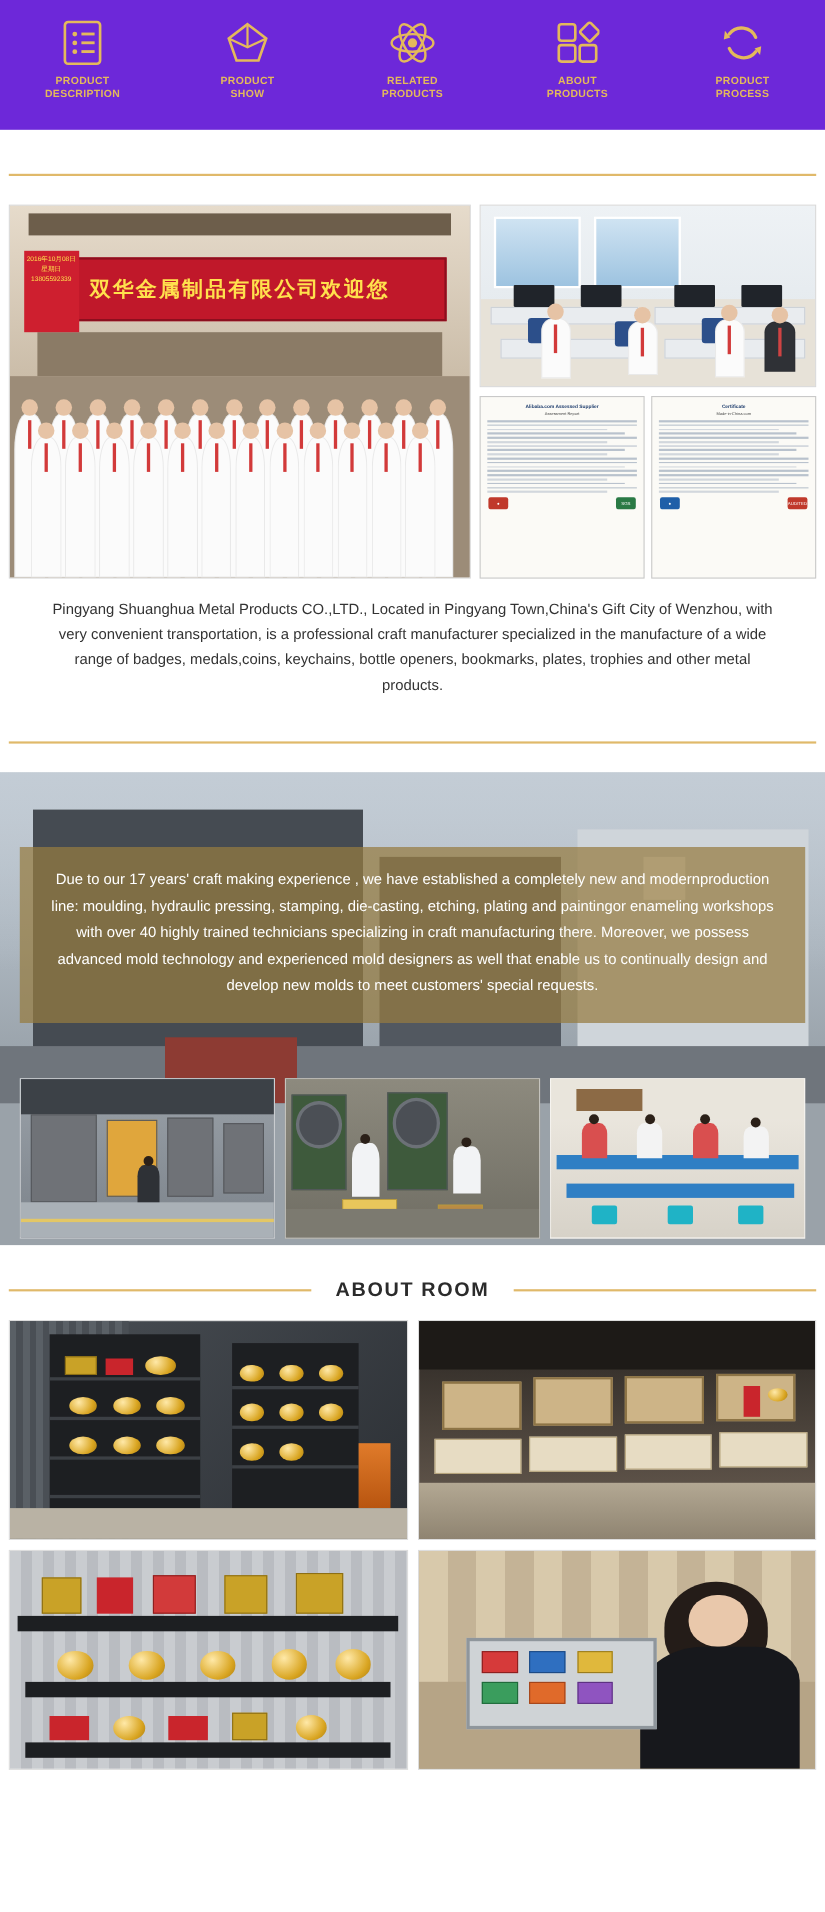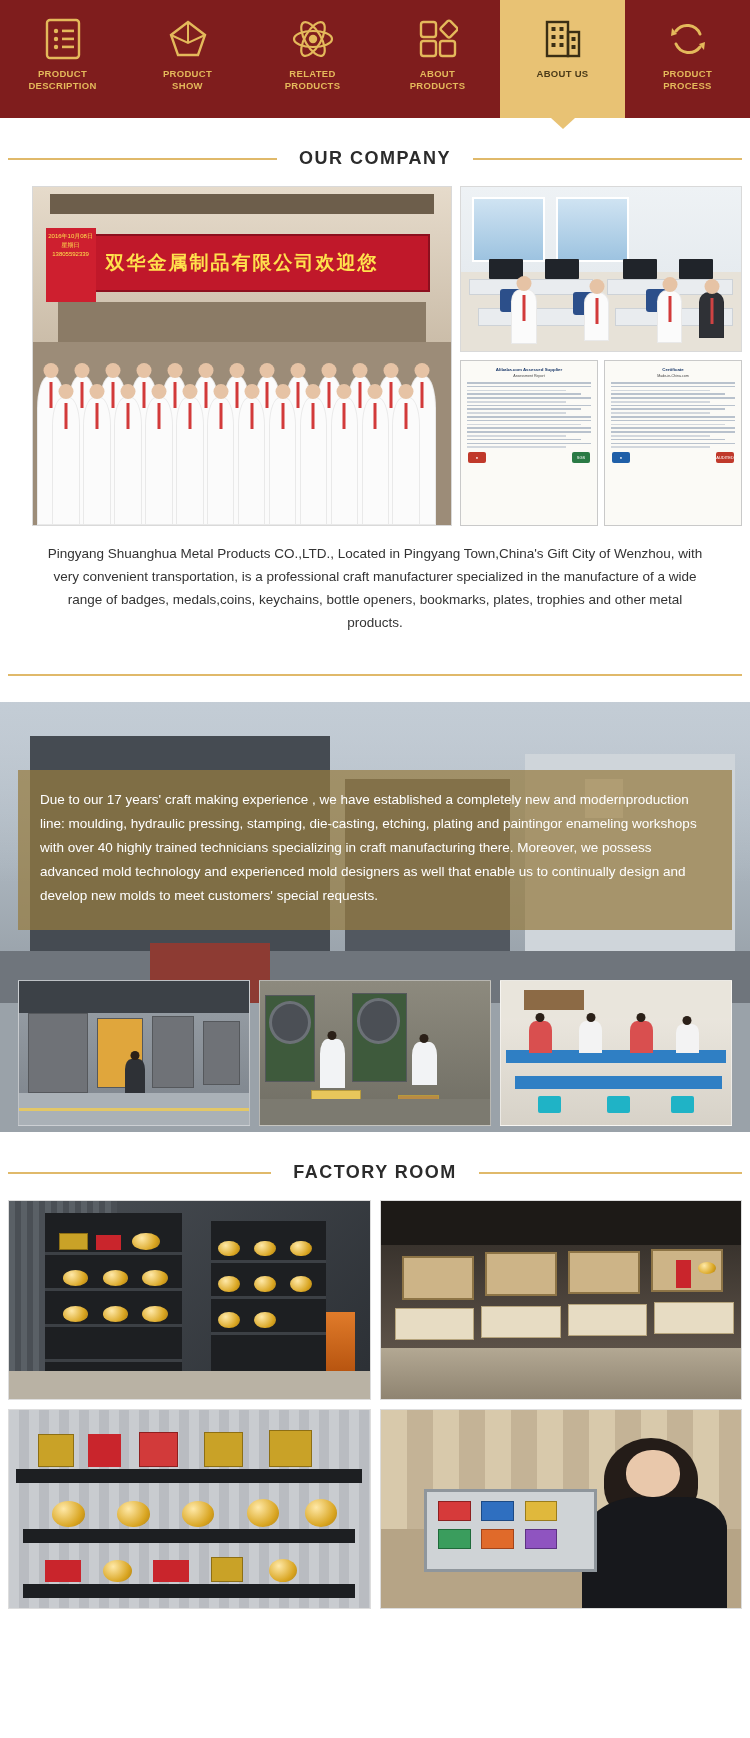--- a/index.html
+++ b/index.html
@@ -9,21 +9,21 @@
   }
   body {
     width: 750px;
     font-family: "Liberation Sans", sans-serif;
     color: #333;
   }
 
   
   .nav {
     display: flex;
-    background: #7f1d1d;
+    background: #6d28d9;
     width: 750px;
     height: 118px;
     position: relative;
   }
   .nav-item {
     flex: 1 1 0;
     display: flex;
     flex-direction: column;
     align-items: center;
     justify-content: flex-start;
@@ -95,21 +95,20 @@
     display: flex;
     gap: 8px;
     padding: 0 8px;
   }
   .company-left {
     width: 420px;
     height: 340px;
     position: relative;
     overflow: hidden;
     border: 1px solid #d9d9d9;
-    margin-left: 24px;
   }
   .company-right {
     flex: 1;
     display: flex;
     flex-direction: column;
     gap: 8px;
   }
   .office-photo {
     height: 166px;
     border: 1px solid #d9d9d9;
@@ -199,20 +198,21 @@
     background: linear-gradient(180deg, rgba(196,205,214,.9), rgba(150,160,170,0));
   }
   .factory-overlay {
     position: absolute;
     left: 18px; right: 18px; top: 68px;
     background: rgba(150,124,64,0.72);
     padding: 18px 22px 22px 22px;
     color: #fff;
     font-size: 13.5px;
     line-height: 24px;
+    text-align: center;
   }
   .factory-thumbs {
     position: absolute;
     left: 18px; right: 18px; bottom: 6px;
     display: flex;
     gap: 9px;
     height: 146px;
   }
   .factory-thumbs .th {
     flex: 1;
@@ -453,57 +453,38 @@
         <rect x="3" y="3" width="15" height="15" rx="2.5" fill="none" stroke="#e4b95b" stroke-width="2.4"></rect>
         <rect x="22" y="22" width="15" height="15" rx="2.5" fill="none" stroke="#e4b95b" stroke-width="2.4"></rect>
         <rect x="24.5" y="3.5" width="13" height="13" rx="2" fill="none" stroke="#e4b95b" stroke-width="2.4" transform="rotate(45 31 10)"></rect>
         <rect x="3" y="22" width="15" height="15" rx="2.5" fill="none" stroke="#e4b95b" stroke-width="2.4"></rect>
       </svg>
     </span>
     <span class="nav-label">ABOUT
 PRODUCTS</span>
   </div>
 
-  <div class="nav-item active">
-    <span class="nav-icon">
-      <svg width="40" height="42" viewBox="0 0 40 42">
-        <rect x="4" y="4" width="21" height="34" fill="none" stroke="#3a2e14" stroke-width="2.4"></rect>
-        <rect x="25" y="14" width="11" height="24" fill="none" stroke="#3a2e14" stroke-width="2.4"></rect>
-        <rect x="8.5" y="9" width="4" height="4" fill="#3a2e14"></rect>
-        <rect x="16.5" y="9" width="4" height="4" fill="#3a2e14"></rect>
-        <rect x="8.5" y="17" width="4" height="4" fill="#3a2e14"></rect>
-        <rect x="16.5" y="17" width="4" height="4" fill="#3a2e14"></rect>
-        <rect x="8.5" y="25" width="4" height="4" fill="#3a2e14"></rect>
-        <rect x="16.5" y="25" width="4" height="4" fill="#3a2e14"></rect>
-        <rect x="28.5" y="19" width="4" height="4" fill="#3a2e14"></rect>
-        <rect x="28.5" y="27" width="4" height="4" fill="#3a2e14"></rect>
-      </svg>
-    </span>
-    <span class="nav-label">ABOUT US</span>
-    <span class="nav-arrow"></span>
-  </div>
 
 
   <div class="nav-item">
     <span class="nav-icon">
       <svg width="40" height="40" viewBox="0 0 40 40">
         <path d="M8 25 a14 14 0 0 0 24 3" fill="none" stroke="#e4b95b" stroke-width="3" stroke-linecap="round"></path>
         <path d="M32 15 a14 14 0 0 0 -24 -3" fill="none" stroke="#e4b95b" stroke-width="3" stroke-linecap="round"></path>
         <polygon points="31,25 37,23 36,31" fill="#e4b95b"></polygon>
         <polygon points="9,15 3,17 4,9" fill="#e4b95b"></polygon>
       </svg>
     </span>
     <span class="nav-label">PRODUCT
 PROCESS</span>
   </div>
 </div>
 
 <div class="section-title">
   <span class="rule"></span>
-  <span class="txt">OUR  COMPANY</span>
 </div>
 
 <div class="company-grid">
 
   <div class="company-left" style="background:linear-gradient(180deg,#cdbba6 0%,#c2b09b 46%,#b9a994 54%,#a79784 100%);">
     <div class="ph" style="left:0;top:0;width:100%;height:46%;background:linear-gradient(180deg,#e6dbcb,#cbbda9);"></div>
     <div class="ph" style="left:6%;top:34%;width:88%;height:12%;background:#8b7b66;"></div>
     <div class="ph" style="left:0;top:46%;width:100%;height:54%;background:#9c8c78;"></div>
     <div class="ph" style="left:4%;top:2%;width:92%;height:6%;background:#6d5e4b;"></div>
     <div class="banner-red">双华金属制品有限公司欢迎您</div>
@@ -677,21 +658,21 @@
       <div class="worker" style="left:76%;top:30%;width:10%;height:20%;background:#f3f3f3;"></div>
       <div class="stool" style="left:16%;bottom:8%;width:10%;height:12%;"></div>
       <div class="stool" style="left:46%;bottom:8%;width:10%;height:12%;"></div>
       <div class="stool" style="left:74%;bottom:8%;width:10%;height:12%;"></div>
     </div>
   </div>
 </div>
 
 <div class="section-title">
   <span class="rule"></span>
-  <span class="txt">FACTORY ROOM</span>
+  <span class="txt">ABOUT ROOM</span>
 </div>
 
 <div class="samples">
 
   <div class="sample" style="background:linear-gradient(135deg,#4a4f55,#2b2f34);">
     <div class="ph" style="left:0;top:0;width:30%;height:100%;background:repeating-linear-gradient(90deg,#5a6066 0 6px,#4a4f55 6px 12px);"></div>
     <div class="shelf" style="left:10%;top:6%;width:38%;height:84%;"></div>
     <div class="shelf" style="left:56%;top:10%;width:32%;height:78%;"></div>
     <div class="shelf-rail" style="left:10%;top:26%;width:38%;"></div>
     <div class="shelf-rail" style="left:10%;top:44%;width:38%;"></div>

